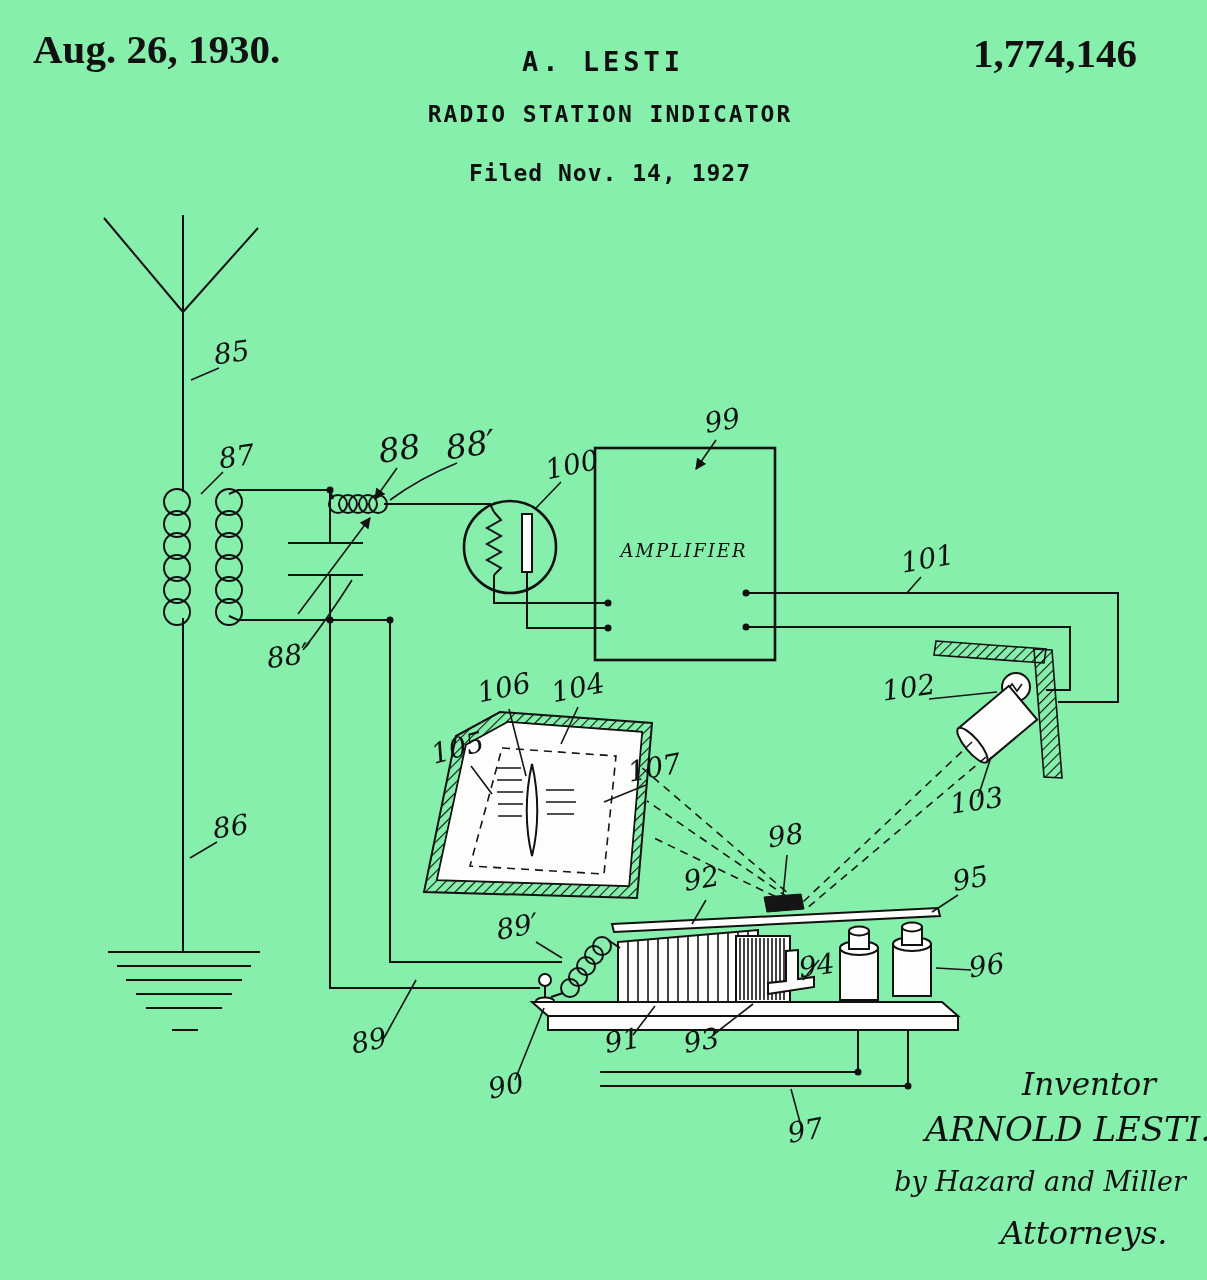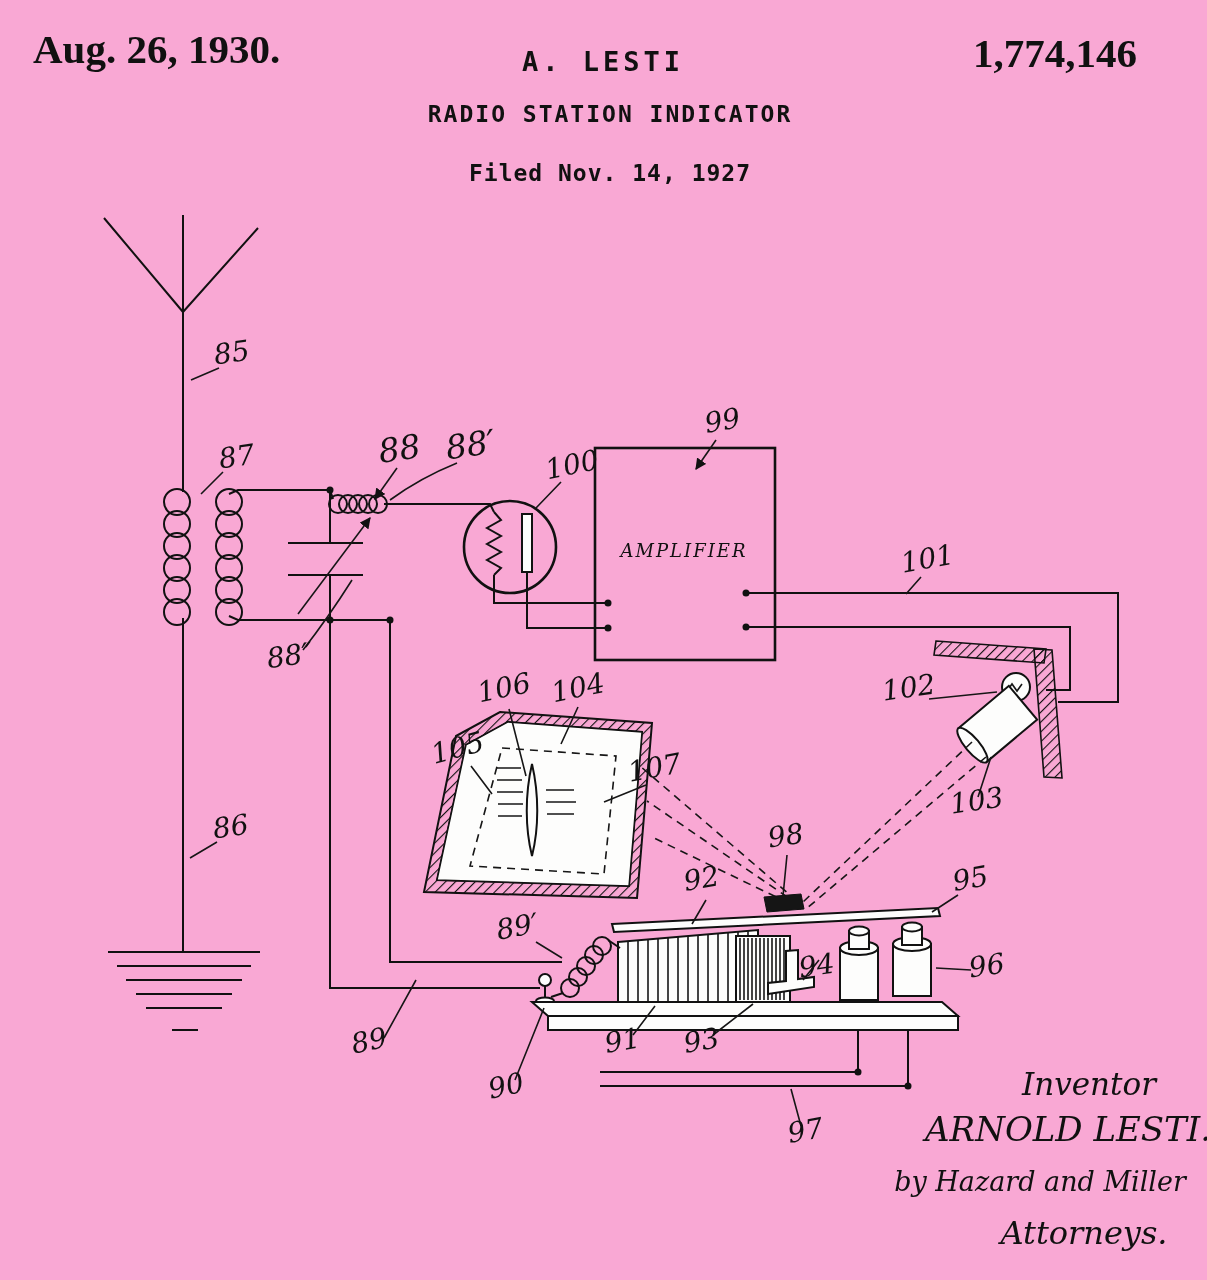--- a/index.html
+++ b/index.html
@@ -1,20 +1,20 @@
 <!DOCTYPE html>
 <html><head>
 <meta charset="utf-8">
 <style>
   html,body{margin:0;padding:0;background:#e8e8e8;}
   .page{
     position:relative;
     width:1207px;height:1280px;
     margin:0 auto;
-    background:#f9a8d4;
+    background:#86efac;
     overflow:hidden;
   }
   svg{display:block;}
   svg text{stroke:none;fill:#111;}
   .t-serif-bold{font-family:"Liberation Serif",serif;font-weight:700;}
   .t-mono{font-family:"DejaVu Sans Mono",monospace;font-weight:700;}
   .t-label{font-family:"DejaVu Serif",serif;font-style:italic;font-size:28px;}
   .t-label-lg{font-family:"DejaVu Serif",serif;font-style:italic;font-size:33px;}
   .t-amp{font-family:"DejaVu Serif",serif;font-style:italic;font-size:18px;letter-spacing:2px;}
   .t-sig{font-family:"DejaVu Serif",serif;font-style:italic;}

